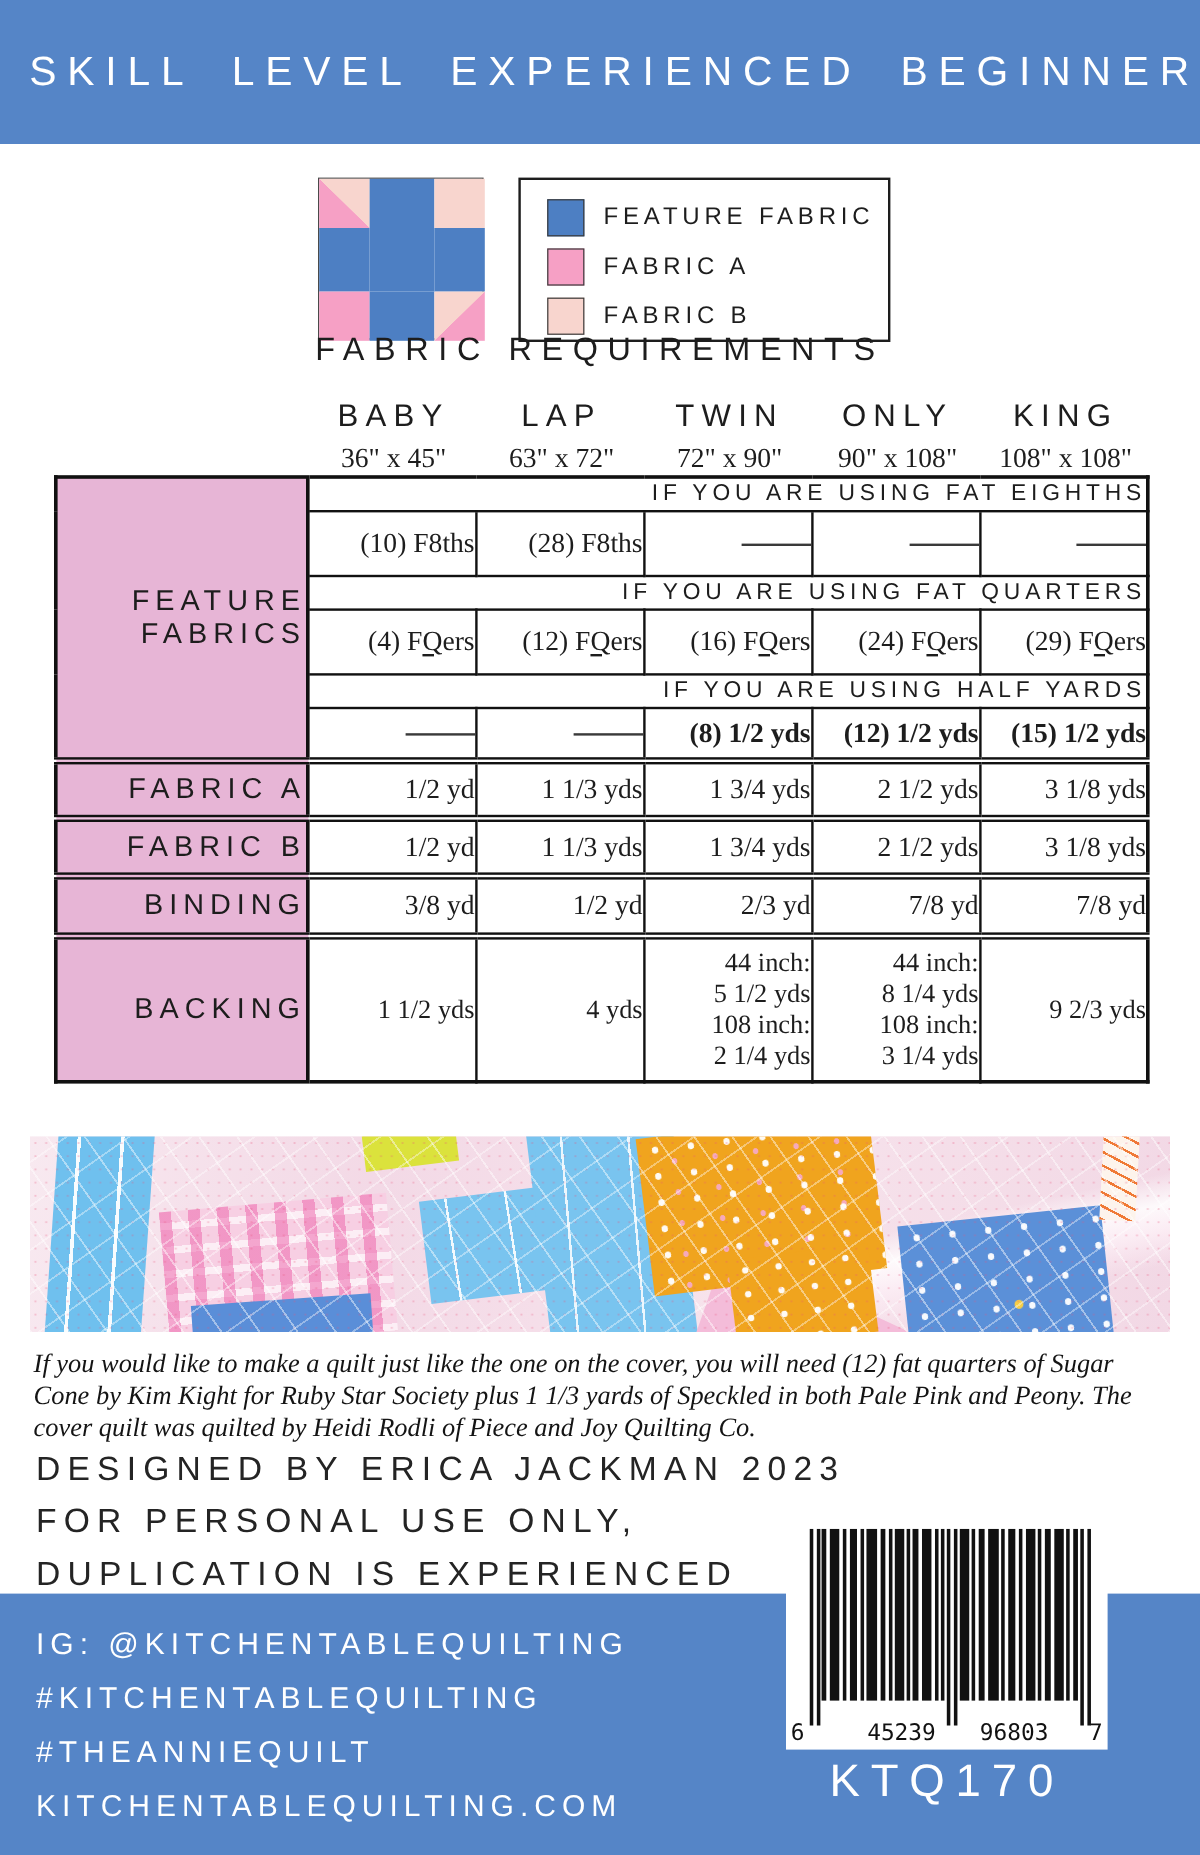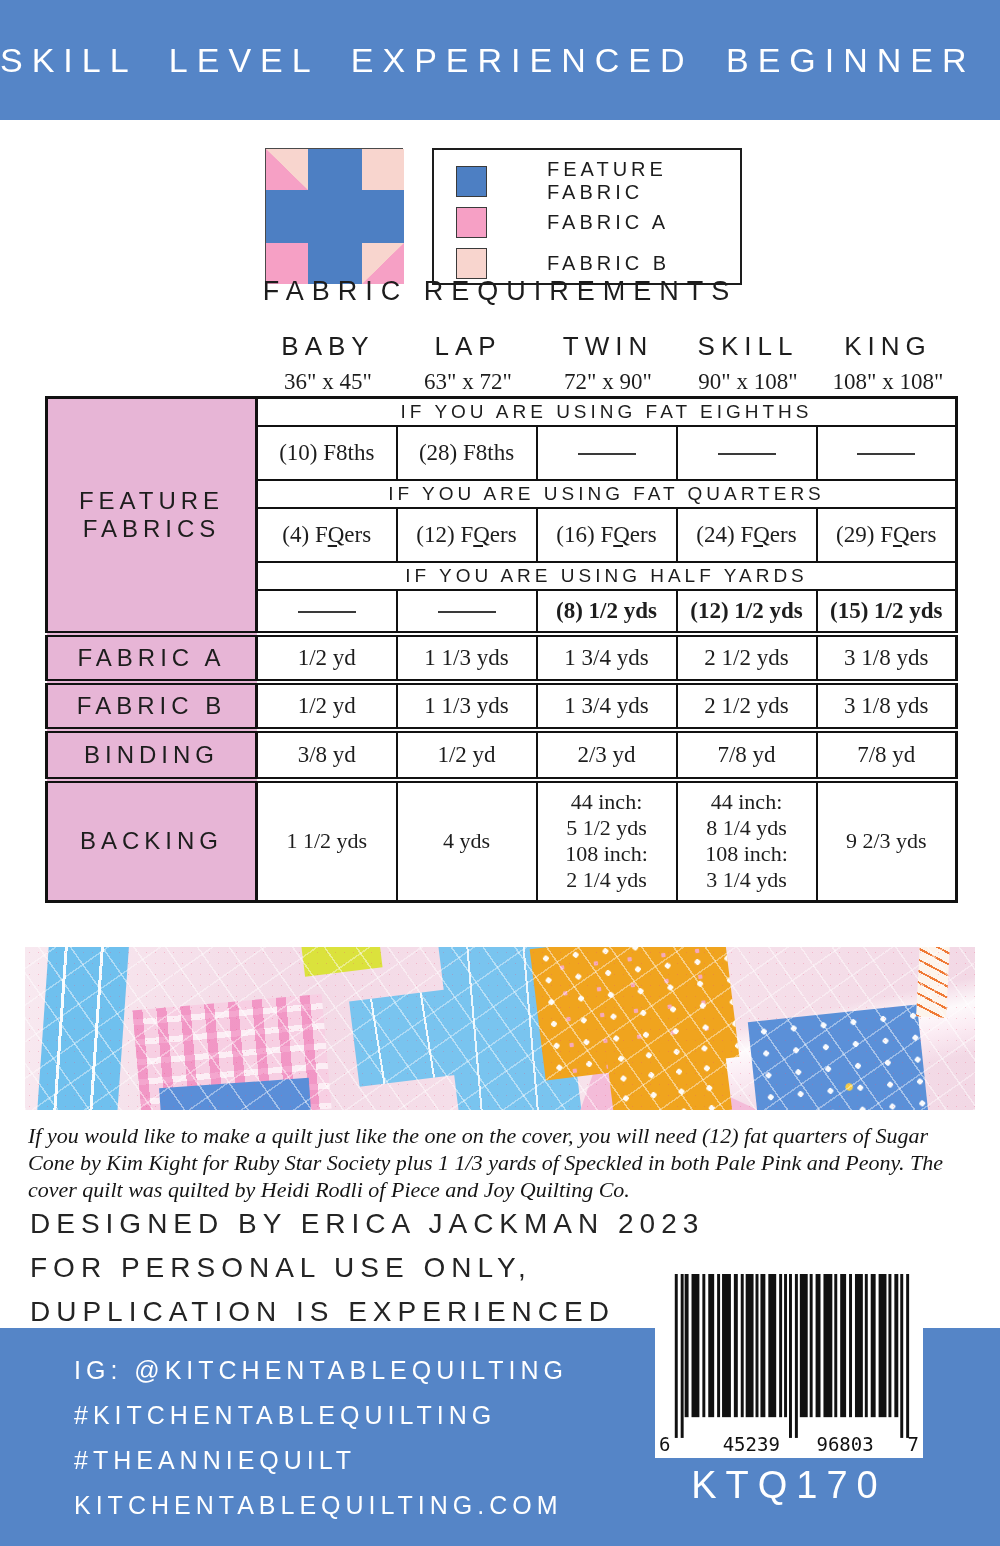--- a/index.html
+++ b/index.html
@@ -2,56 +2,56 @@
 <html><head>
 <meta charset="utf-8">
 <style>
   * { margin:0; padding:0; box-sizing:border-box; }
   html,body { background:#fff; }
   .page { position:relative; width:1000px; height:1546px; background:#ffffff; overflow:hidden;
           font-family:"Liberation Sans", sans-serif; color:#1d1d1d; }
 
   
   .topbar { position:absolute; left:0; top:0; width:1000px; height:120px; background:#5585c7;
-            display:flex; align-items:center; justify-content:flex-start; }
+            display:flex; align-items:center; justify-content:flex-end; }
   .topbar-text { color:#ffffff; font-size:34px; font-weight:400; letter-spacing:9px; word-spacing:14px; }
 
   
   .qblock { position:absolute; left:265px; top:148px; width:138px; height:135px;
             border:1px solid #4a4a4a; display:grid;
             grid-template-columns:42px 54px 42px; grid-template-rows:41px 53px 41px; }
   .qb-blue { background:#4d7fc3; }
   .qb-cream { background:#f8d5ce; }
   .qb-pink { background:#f6a0c5; }
   .qb-tl { background:linear-gradient(to top right, #f6a0c5 49.6%, #f8d5ce 50.4%); }
   .qb-br { background:linear-gradient(to bottom right, #f8d5ce 49.6%, #f6a0c5 50.4%); }
 
   
   .legend { position:absolute; left:432px; top:148px; width:310px; height:137px; background:#fff;
             border:2px solid #1d1d1d; padding:12px 0 0 22px; }
-  .legend-row { display:flex; align-items:center; height:38px; margin-bottom:3px;gap:44px; }
+  .legend-row { display:flex; align-items:center; height:38px; margin-bottom:3px; }
   .swatch { width:31px; height:31px; border:1px solid #3a3a3a; margin-right:16px; flex:0 0 auto; }
   .sw-blue { background:#4d7fc3; } .sw-pink { background:#f6a0c5; } .sw-cream { background:#f8d5ce; }
   .legend-label { font-size:20px; letter-spacing:4px; color:#1d1d1d; }
 
   
   .fr-title { position:absolute; left:0; top:276px; width:1000px; text-align:center;
               font-size:27px; letter-spacing:8px; color:#1d1d1d; }
   .size-headers { position:absolute; left:258px; top:331px; width:700px; display:grid;
                   grid-template-columns:repeat(5,1fr); }
   .size-col { text-align:center; }
   .size-name { font-size:26px; letter-spacing:6px; display:block; }
   .size-dims { font-family:"Liberation Serif", serif; font-size:23px; display:block; margin-top:7px; }
 
   
   .fr-table-wrap { position:absolute; left:45px; top:396px; }
   table.fr { border-collapse:collapse; table-layout:fixed; width:910px; border:3px solid #111; }
   table.fr col.c-label { width:210px; }
   table.fr col.c-val { width:140px; }
-  td { border:2px solid #111; text-align:center; vertical-align:middle; }
+  td { border:2px solid #111; text-align:right; vertical-align:middle; }
   td.labelcell { background:#e7b5d6; font-size:24px; letter-spacing:5px; border-right:3px solid #111; }
   td.band { height:28px; font-size:19px; letter-spacing:4px; font-weight:400; }
   td.val { height:54px; font-family:"Liberation Serif", serif; font-size:23px; }
   tr.r-half td.val { height:44px;font-weight:bold; }
   tr.r-fab td.val { height:48px; }
   tr.r-bind td.val { height:50px; }
   tr.r-back td.val { height:122px; white-space:pre-line; font-size:22px; line-height:26px; }
   tr.sep td { border-top:6px double #111; }
   .dash { display:inline-block; width:58px; border-top:2px solid #3a3a3a; vertical-align:middle; }
   td.val u { text-underline-offset:3px; }
@@ -99,21 +99,21 @@
   .note { position:absolute; left:28px; top:1122px; width:948px;
           font-family:"Liberation Serif", serif; font-style:italic; font-size:22px; line-height:27px; color:#141414; }
 
   
   .designed { position:absolute; left:30px; top:1202px; font-size:28px; letter-spacing:6px;
               line-height:44px; color:#242424; }
 
   
   .footer { position:absolute; left:0; top:1328px; width:1000px; height:218px; background:#5585c7; }
   .footer-lines { position:absolute; left:30px; top:20px; color:#ffffff; font-size:25px;
-                  letter-spacing:5px; line-height:45px;margin-left:44px; }
+                  letter-spacing:5px; line-height:45px; }
 
   
   .barcode-box { position:absolute; left:655px; top:1268px; width:268px; height:190px; background:#ffffff; z-index:5; }
   .barcode-svg { position:absolute; left:6px; top:6px; width:256px; height:166px; }
   .bc-digits { position:absolute; left:0; bottom:3px; width:100%; height:24px;
                font-family:"DejaVu Sans Mono", monospace; font-size:19px; color:#111; }
   .bc-digits span { position:absolute; bottom:0; }
   .bc-d1 { left:4px; }
   .bc-g1 { left:23%; background:#fff; padding:0 6px;margin-top:12px; }
   .bc-g2 { left:58%; background:#fff; padding:0 6px; }
@@ -165,21 +165,21 @@
     </div>
     <div class="size-col">
       <span class="size-name">LAP</span>
       <span class="size-dims">63" x 72"</span>
     </div>
     <div class="size-col">
       <span class="size-name">TWIN</span>
       <span class="size-dims">72" x 90"</span>
     </div>
     <div class="size-col">
-      <span class="size-name">SKILL</span>
+      <span class="size-name">ONLY</span>
       <span class="size-dims">90" x 108"</span>
     </div>
     <div class="size-col">
       <span class="size-name">KING</span>
       <span class="size-dims">108" x 108"</span>
     </div>
   </div>
 
   <div class="fr-table-wrap">
     <table class="fr">

